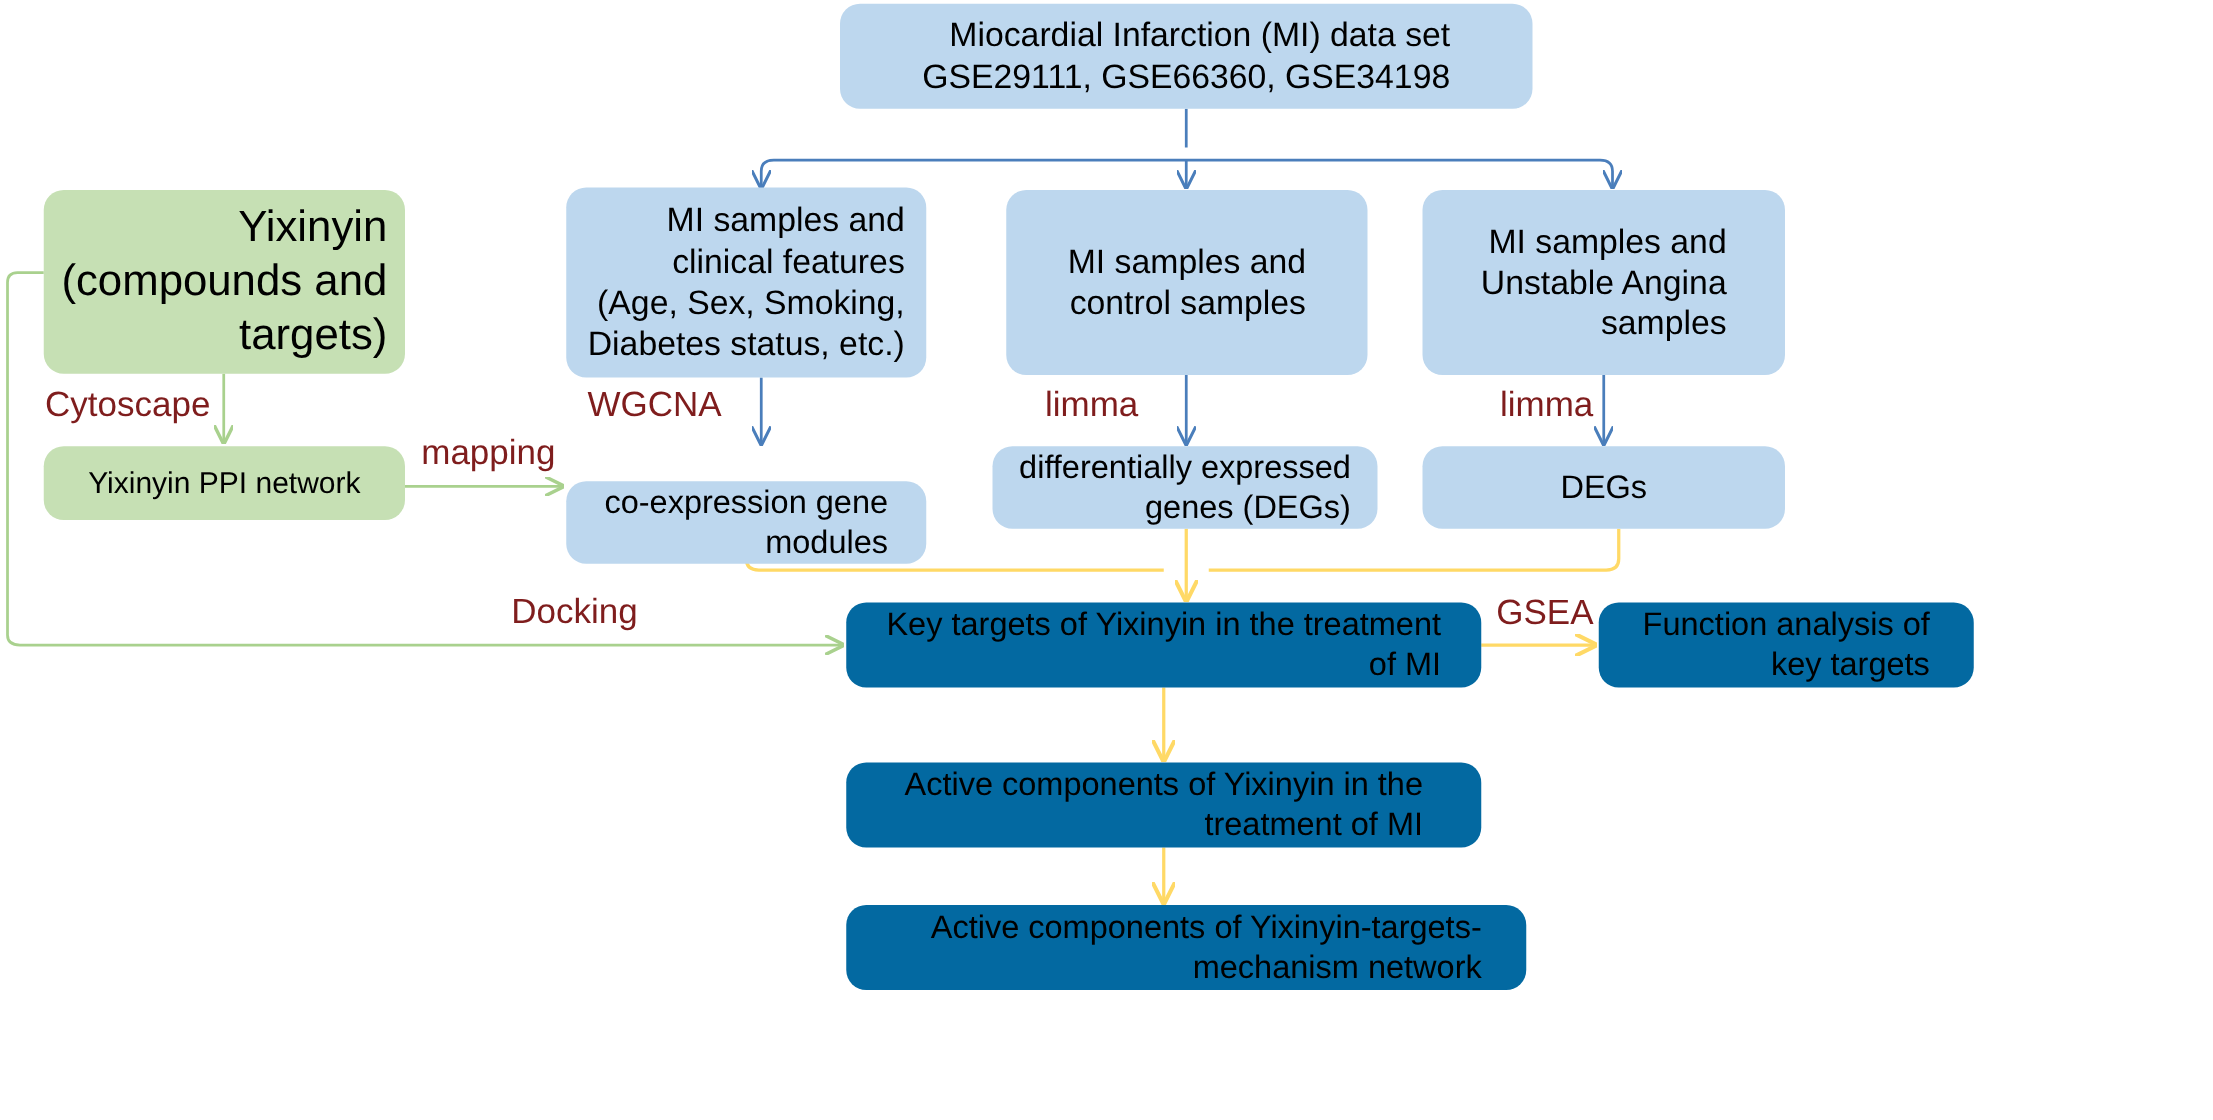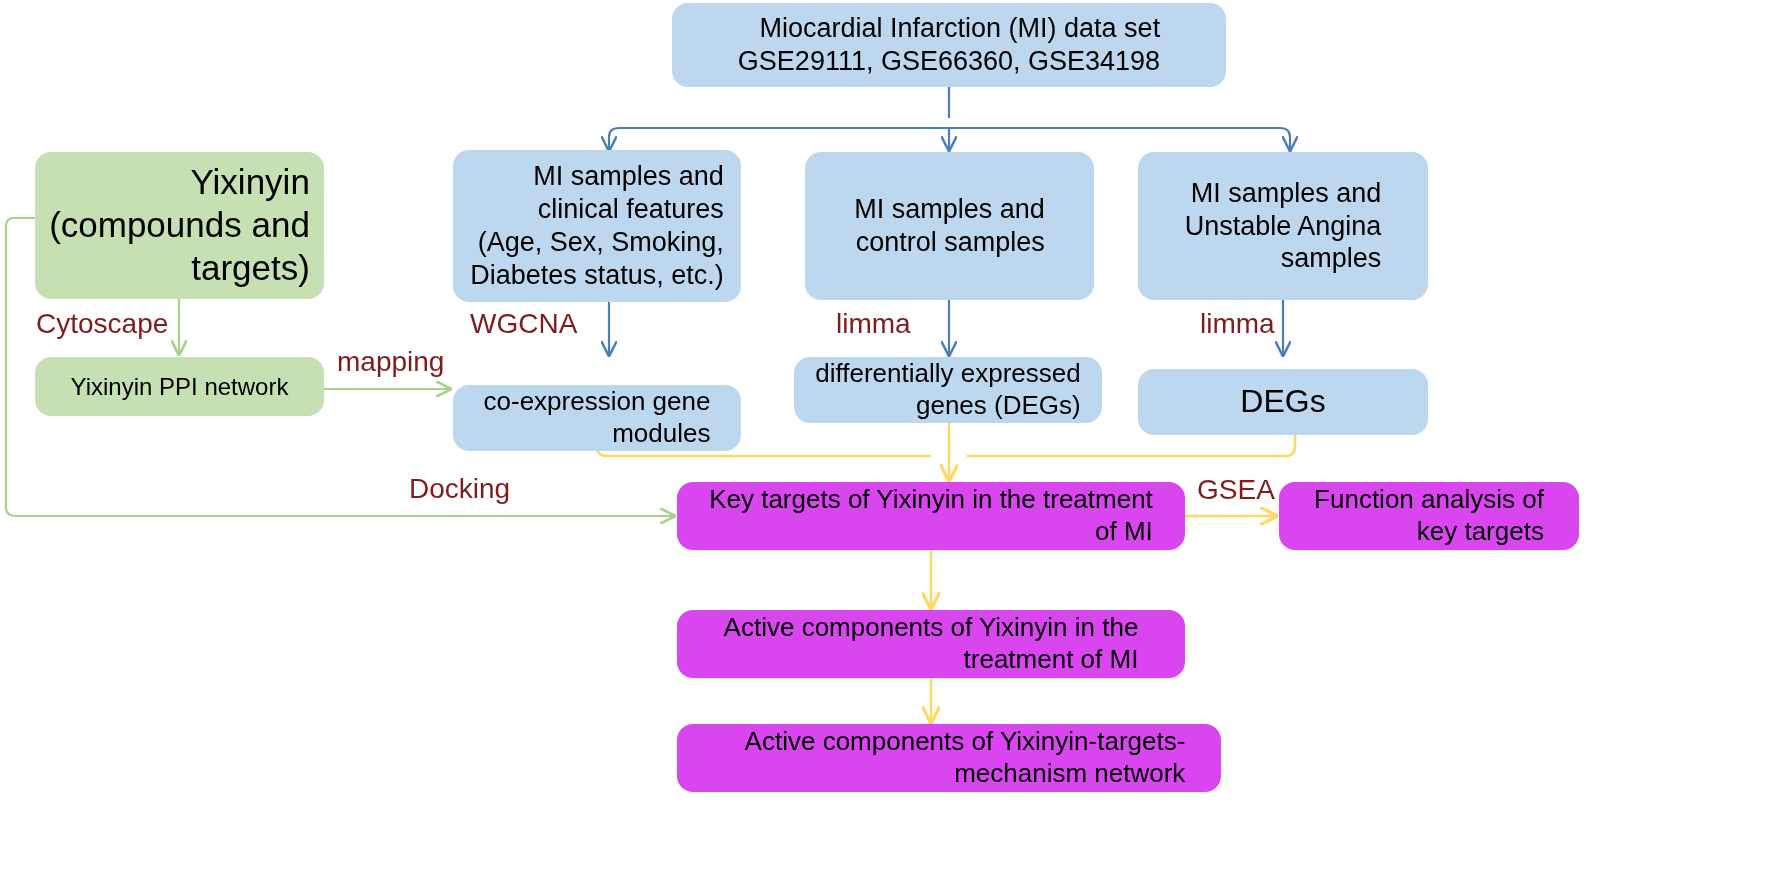--- a/index.html
+++ b/index.html
@@ -35,21 +35,21 @@
     text-align: right;
     border-radius: 16px;
     color: #000000;
     line-height: 1.22;
     padding: 4px 10px;
     white-space: pre-line;
     z-index: 2;
   }
   .node.blue   { background: #bdd7ee; }
   .node.green  { background: #c6e0b4; }
-  .node.yellow { background: #d946ef; }
+  .node.yellow { background: #0369a1; }
 
   .edge-label {
     position: absolute;
     color: #7f1d1d;
     white-space: nowrap;
     z-index: 3;
     line-height: 1;
   }
 </style>
 </head>
@@ -114,21 +114,21 @@
       <div class="node blue" style="left: 805px; top: 152px; width: 289px; height: 148px; font-size: 27px;">MI samples and
 control samples</div>
       <div class="node blue" style="left: 1138px; top: 152px; width: 290px; height: 148px; font-size: 27px;">MI samples and
 Unstable Angina
 samples</div>
       <div class="node green" style="left: 35px; top: 357px; width: 289px; height: 59px; font-size: 24px;">Yixinyin PPI network</div>
       <div class="node blue" style="left: 453px; top: 357px; width: 288px; height: 66px; font-size: 26px; margin-top: 28px;">co-expression gene
 modules</div>
       <div class="node blue" style="left: 794px; top: 357px; width: 308px; height: 66px; font-size: 26px;">differentially expressed
 genes (DEGs)</div>
-      <div class="node blue" style="left: 1138px; top: 357px; width: 290px; height: 66px; font-size: 32px; margin-top: 12px;">DEGs</div>
+      <div class="node blue" style="left: 1138px; top: 357px; width: 290px; height: 66px; font-size: 26px;">DEGs</div>
       <div class="node yellow" style="left: 677px; top: 482px; width: 508px; height: 68px; font-size: 26px;">Key targets of Yixinyin in the treatment
 of MI</div>
       <div class="node yellow" style="left: 1279px; top: 482px; width: 300px; height: 68px; font-size: 26px;">Function analysis of
 key targets</div>
       <div class="node yellow" style="left: 677px; top: 610px; width: 508px; height: 68px; font-size: 26px;">Active components of Yixinyin in the
 treatment of MI</div>
       <div class="node yellow" style="left: 677px; top: 724px; width: 544px; height: 68px; font-size: 26px; padding-left: 42px;">Active components of Yixinyin-targets-
 mechanism network</div>
     </div>
   <div id="labels-layer">

